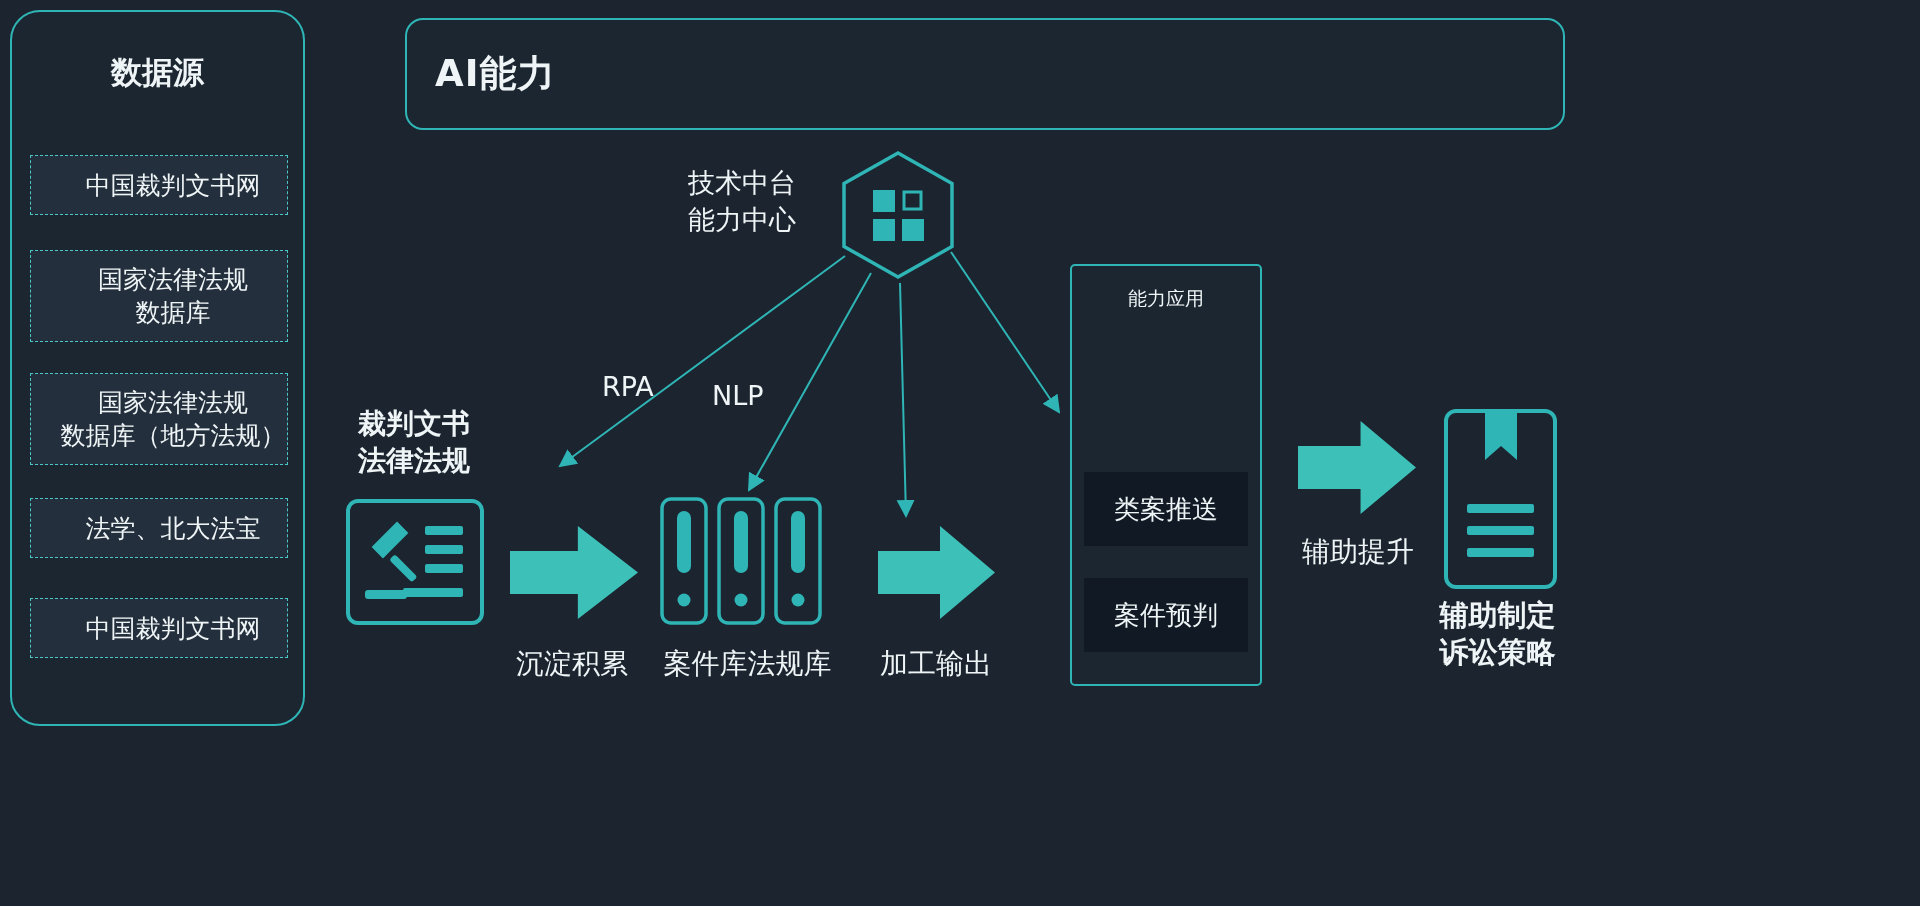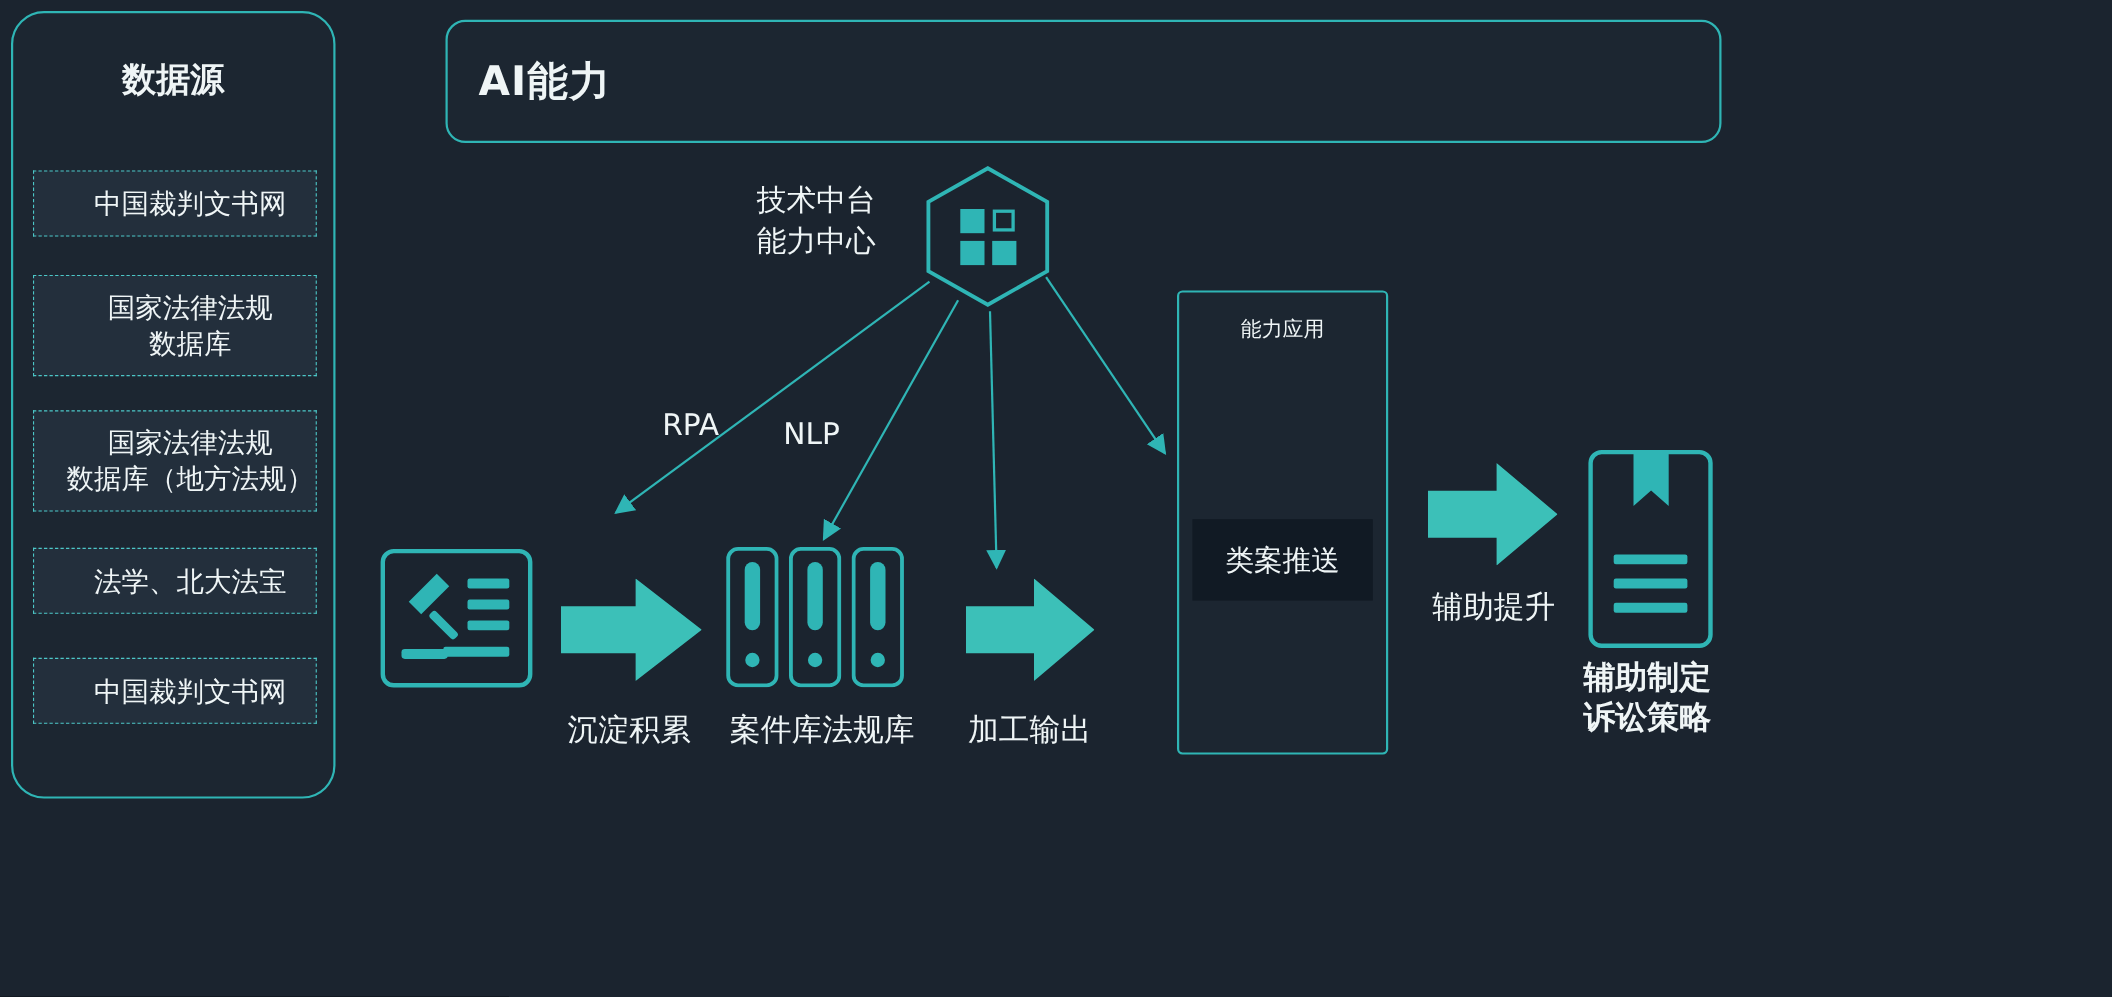--- a/index.html
+++ b/index.html
@@ -106,20 +106,22 @@
       <rect x="33" y="40" width="22" height="22" fill="#2fb5b5"></rect>
       <rect x="64" y="42" width="17" height="17" fill="none" stroke="#2fb5b5" stroke-width="3"></rect>
       <rect x="33" y="69" width="22" height="22" fill="#2fb5b5"></rect>
       <rect x="62" y="69" width="22" height="22" fill="#2fb5b5"></rect>
     </svg>
   </div>
 
   <div class="abs conn-label rpa-label">RPA</div>
   <div class="abs conn-label nlp-label">NLP</div>
 
+  <div class="abs pre source-label">裁判文书
+法律法规</div>
   <div class="abs doc-icon">
     <svg width="140" height="128" viewBox="0 0 140 128">
       <rect x="3" y="3" width="134" height="122" rx="10" fill="none" stroke="#2fb5b5" stroke-width="4"></rect>
       <g fill="#2fb5b5">
         <rect x="37" y="24" width="16" height="36" transform="rotate(45 45 42)"></rect>
         <rect x="47" y="55" width="32" height="8" rx="3" transform="rotate(45 47 59)"></rect>
         <rect x="20" y="92" width="42" height="9" rx="3"></rect>
         <rect x="80" y="28" width="38" height="9" rx="2"></rect>
         <rect x="80" y="47" width="38" height="9" rx="2"></rect>
         <rect x="80" y="66" width="38" height="9" rx="2"></rect>
@@ -149,20 +151,21 @@
     </svg>
   </div>
   <div class="abs caption cap-2">案件库法规库</div>
 
   <div class="abs block-arrow arrow-2"></div>
   <div class="abs caption cap-3">加工输出</div>
 
   <div class="abs app-panel"></div>
   <div class="abs app-title">能力应用</div>
   <div class="abs center app-card app-1">类案推送</div>
+  <div class="abs center app-card app-2">案件预判</div>
 
   <div class="abs block-arrow arrow-3"></div>
   <div class="abs caption cap-4">辅助提升</div>
 
   <div class="abs result-icon">
     <svg width="115" height="182" viewBox="0 0 115 182">
       <rect x="3" y="3" width="109" height="176" rx="10" fill="none" stroke="#2fb5b5" stroke-width="4"></rect>
       <path d="M42 3 H74 V52 L58 38 L42 52 Z" fill="#2fb5b5"></path>
       <rect x="24" y="96" width="67" height="9" rx="2" fill="#2fb5b5"></rect>
       <rect x="24" y="118" width="67" height="9" rx="2" fill="#2fb5b5"></rect>

